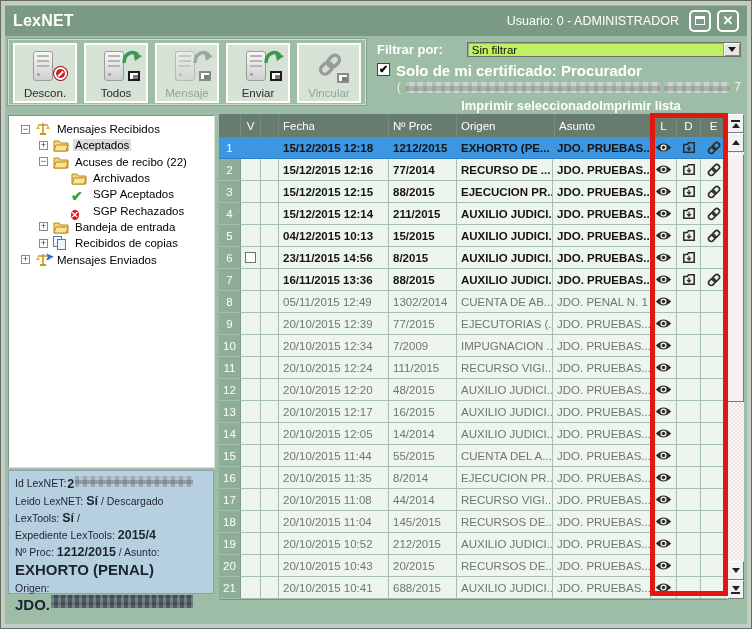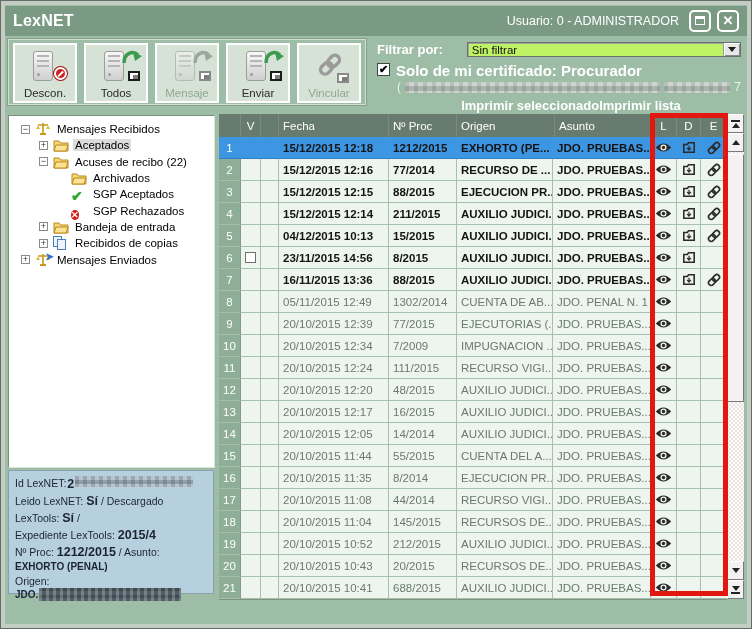--- a/index.html
+++ b/index.html
@@ -86,21 +86,21 @@
                 font-weight:bold; text-align:center; line-height:13px; }
   .pages { position:relative; width:14px; height:14px; }
   .pages i { position:absolute; width:9px; height:11px; background:#eef4fb; border:1px solid #4d7fb5; }
   .pages i:first-child { left:0; top:0; } .pages i:last-child { left:4px; top:3px; }
   .send-arrow { position:absolute; right:-3px; top:-2px; color:#2e6fd0; font-size:10px; font-weight:bold; }
 
   
   .info { position:absolute; left:3px; top:465px; width:206px; height:124px; background:var(--infobg);
           border:1px solid #8aa0ac; padding:5px 6px; color:#1b2430; font-size:10.5px; line-height:1.35; }
   .info b { font-size:12.5px; }
-  .info .big { font-size:10px; font-weight:bold; }
+  .info .big { font-size:15px; font-weight:bold; }
   .inf-line { display:flex; gap:1px; flex-wrap:nowrap; }
   .redact-id { width:118px; height:11px; background-image:linear-gradient(90deg, rgba(0,0,0,.14) 50%, transparent 50%),
                linear-gradient(rgba(255,255,255,.25) 50%, rgba(0,0,0,.10) 50%);
                background-size:8px 8px; background-color:#9fb2bf; }
   .redact-org { width:142px; height:13px; background-image:linear-gradient(90deg, rgba(255,255,255,.22) 50%, transparent 50%),
                 linear-gradient(rgba(0,0,0,.30) 50%, rgba(0,0,0,.12) 50%);
                 background-size:7px 7px; background-color:#5a6a74; }
 
   
   .table { position:absolute; left:214px; top:109px; width:508px; height:486px; background:#eef4ee;

